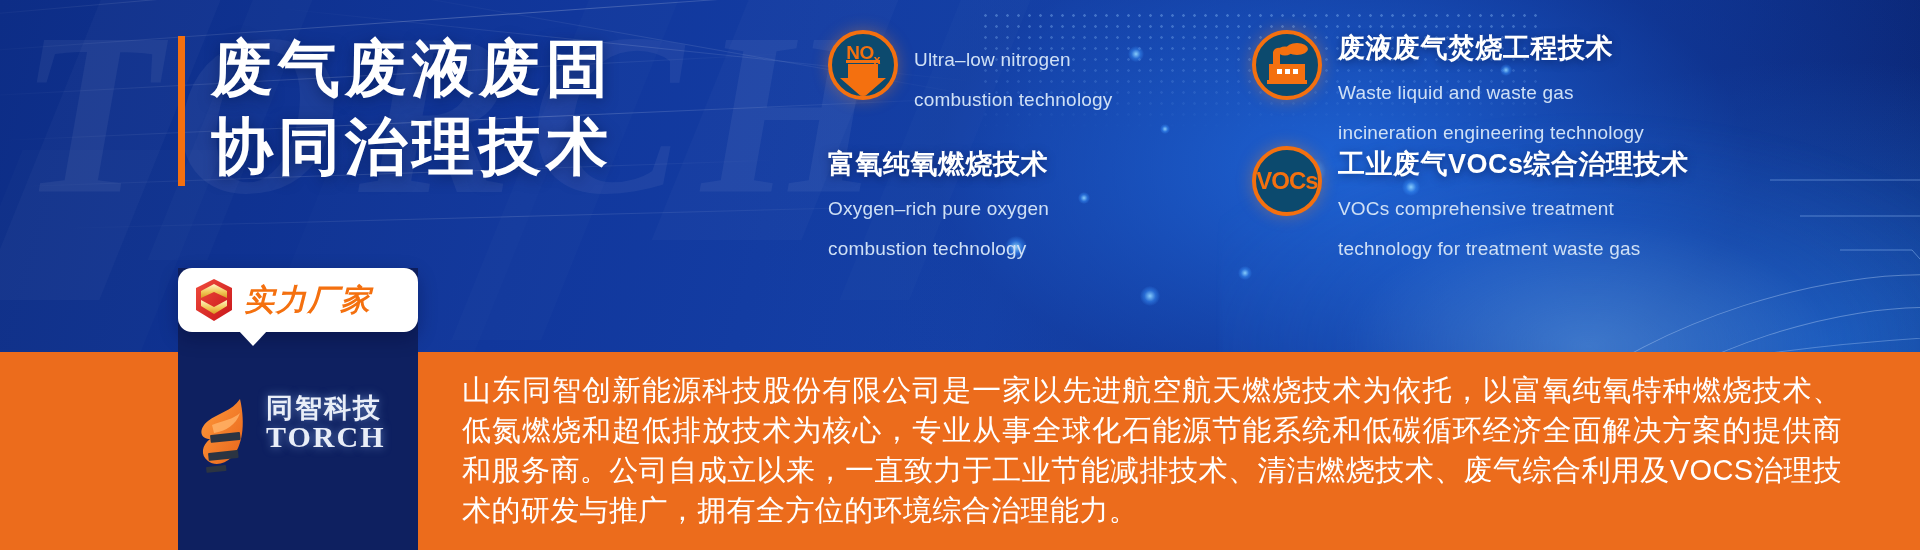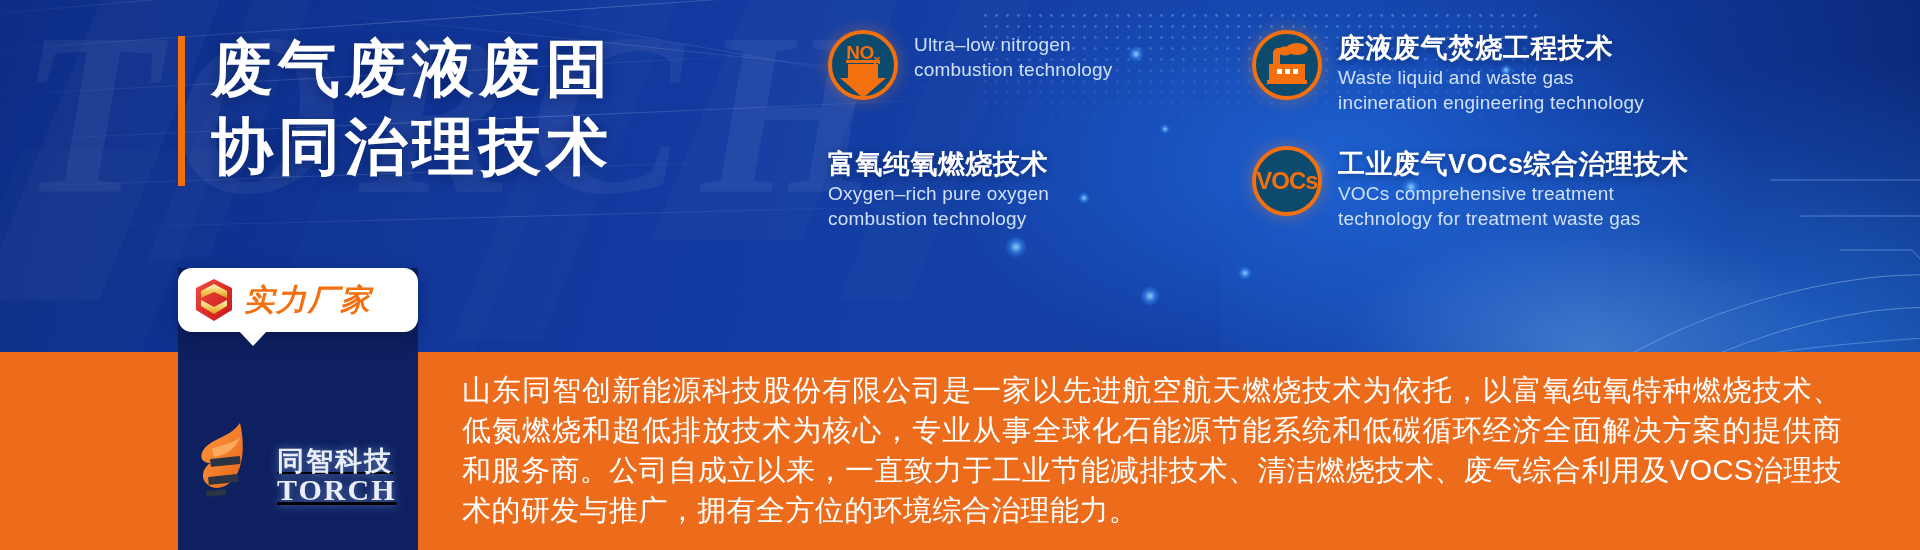--- a/index.html
+++ b/index.html
@@ -71,42 +71,42 @@
     column-gap:24px;row-gap:8px;}
   .feature{display:flex;align-items:flex-start;gap:16px;}
   .f-icon{width:70px;height:70px;flex:0 0 auto;border-radius:50%;
     background:#0c4a6e;border:4px solid #f4700f;
     display:flex;align-items:center;justify-content:center;
     box-shadow:0 0 16px rgba(255,140,30,.35);position:relative;overflow:hidden;}
   .f-text{padding-top:2px;}
   .f-cn{color:#ffffff;font-weight:bold;font-size:27px;line-height:33px;letter-spacing:.5px;
     text-shadow:0 2px 8px rgba(0,20,70,.55);white-space:nowrap;}
   .f-en{color:#cfe0f5;font-size:19px;line-height:25px;letter-spacing:.2px;white-space:nowrap;
-    font-family:"Liberation Sans","DejaVu Sans",sans-serif;}
+    font-family:"Liberation Sans","DejaVu Sans",sans-serif;margin-top:15px;}
 
   .nox-label{position:absolute;top:9px;left:0;right:0;text-align:center;color:#f4700f;
     font-weight:bold;font-size:19px;line-height:19px;letter-spacing:-.5px;}
   .nox-label sub{font-size:12px;}
   .vocs-label{color:#f4700f;font-weight:bold;font-size:24px;letter-spacing:-1px;}
 
   
   .badge{position:absolute;left:178px;top:268px;width:240px;height:64px;
     background:#ffffff;border-radius:14px;display:flex;align-items:center;gap:10px;padding:0 16px;
     box-shadow:0 6px 18px rgba(0,10,50,.35);z-index:5;}
   .badge-arrow{position:absolute;left:238px;top:330px;width:0;height:0;
     border-left:15px solid transparent;border-right:15px solid transparent;
     border-top:16px solid #ffffff;z-index:5;}
   .shield{width:40px;height:44px;flex:0 0 auto;position:relative;}
   .badge-text{color:#f4700f;font-weight:bold;font-size:30px;letter-spacing:2px;font-style:italic;}
 
   
   .orange-band{position:absolute;left:0;top:352px;width:1920px;height:198px;background:#ec6c1c;}
   .orange-left{position:absolute;left:0;top:352px;width:178px;height:198px;background:#ec6c1c;}
   .navy-block{position:absolute;left:178px;top:268px;width:240px;height:282px;background:#0e2060;}
-  .logo{position:absolute;left:188px;top:395px;width:225px;height:110px;display:flex;align-items:flex-end;gap:17px;text-decoration:underline;}
+  .logo{position:absolute;left:188px;top:395px;width:225px;height:110px;display:flex;align-items:flex-start;gap:6px;}
   .logo-mark{width:72px;height:86px;flex:0 0 auto;position:relative;}
   .logo-words{display:flex;flex-direction:column;line-height:1;}
   .logo-cn{color:#e9eef8;font-weight:bold;font-size:27px;letter-spacing:2px;text-shadow:0 0 10px rgba(160,200,255,.55);}
   .logo-en{color:#e9eef8;font-weight:bold;font-size:30px;letter-spacing:2px;font-family:"Liberation Serif",serif;text-shadow:0 0 10px rgba(160,200,255,.55);}
 
   .desc{position:absolute;left:462px;top:370px;width:1380px;
     color:#ffffff;font-size:29px;line-height:40px;letter-spacing:.4px;font-weight:500;}
   .desc p{margin:0;text-align:justify;}
 </style>
 </head>

